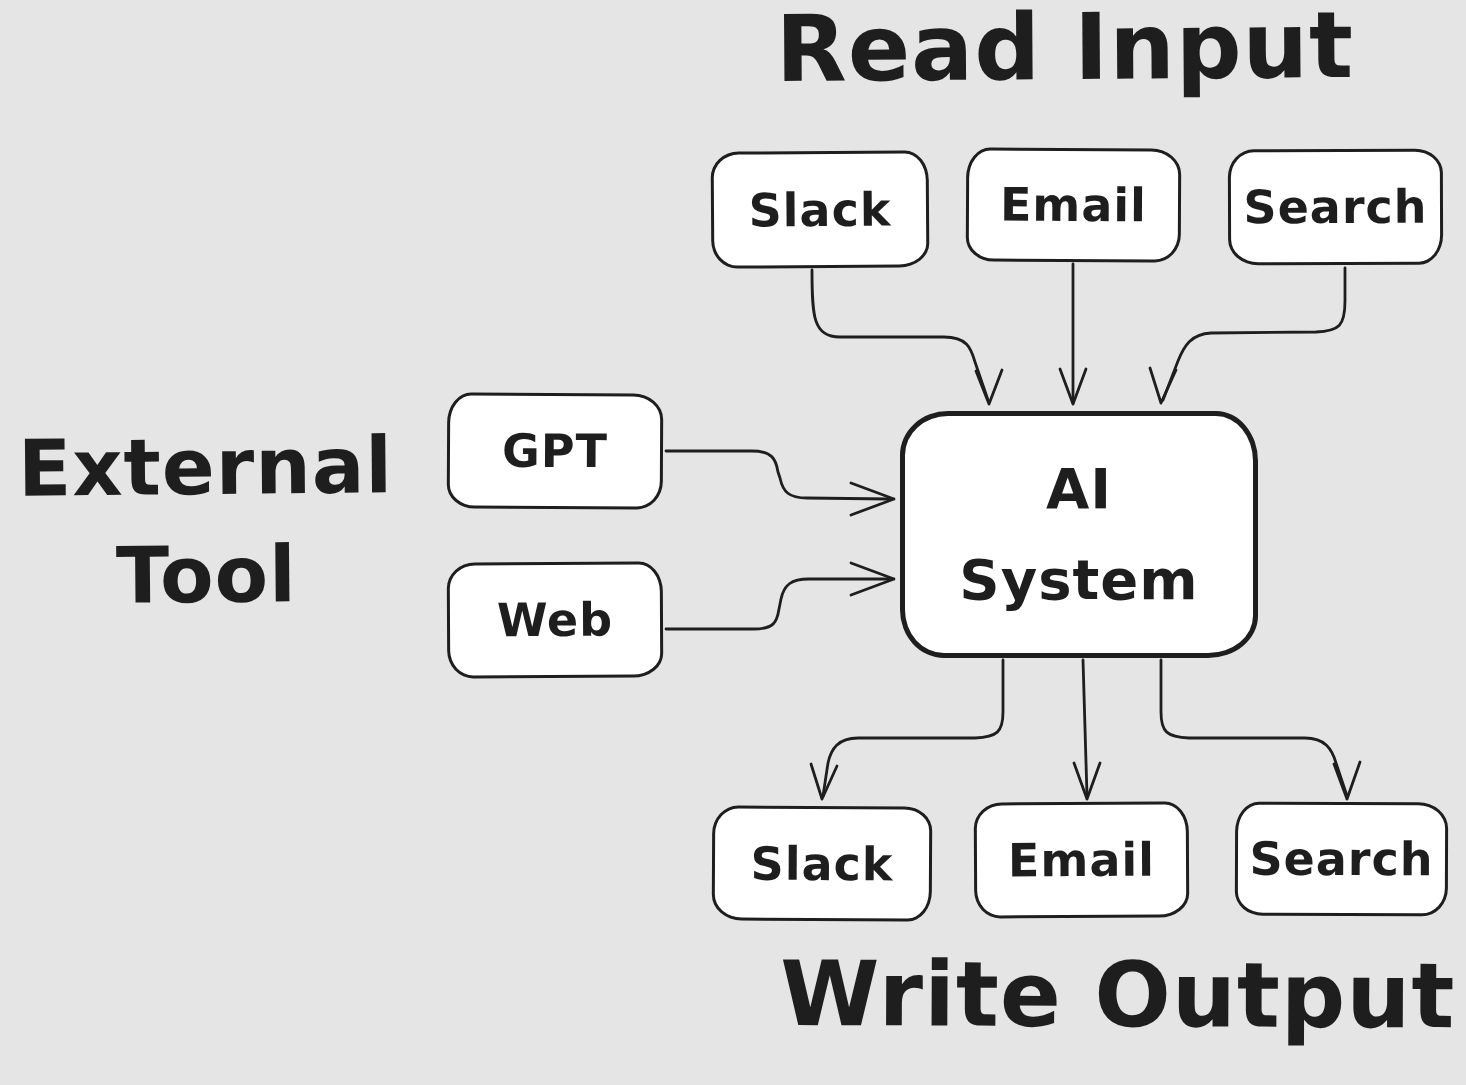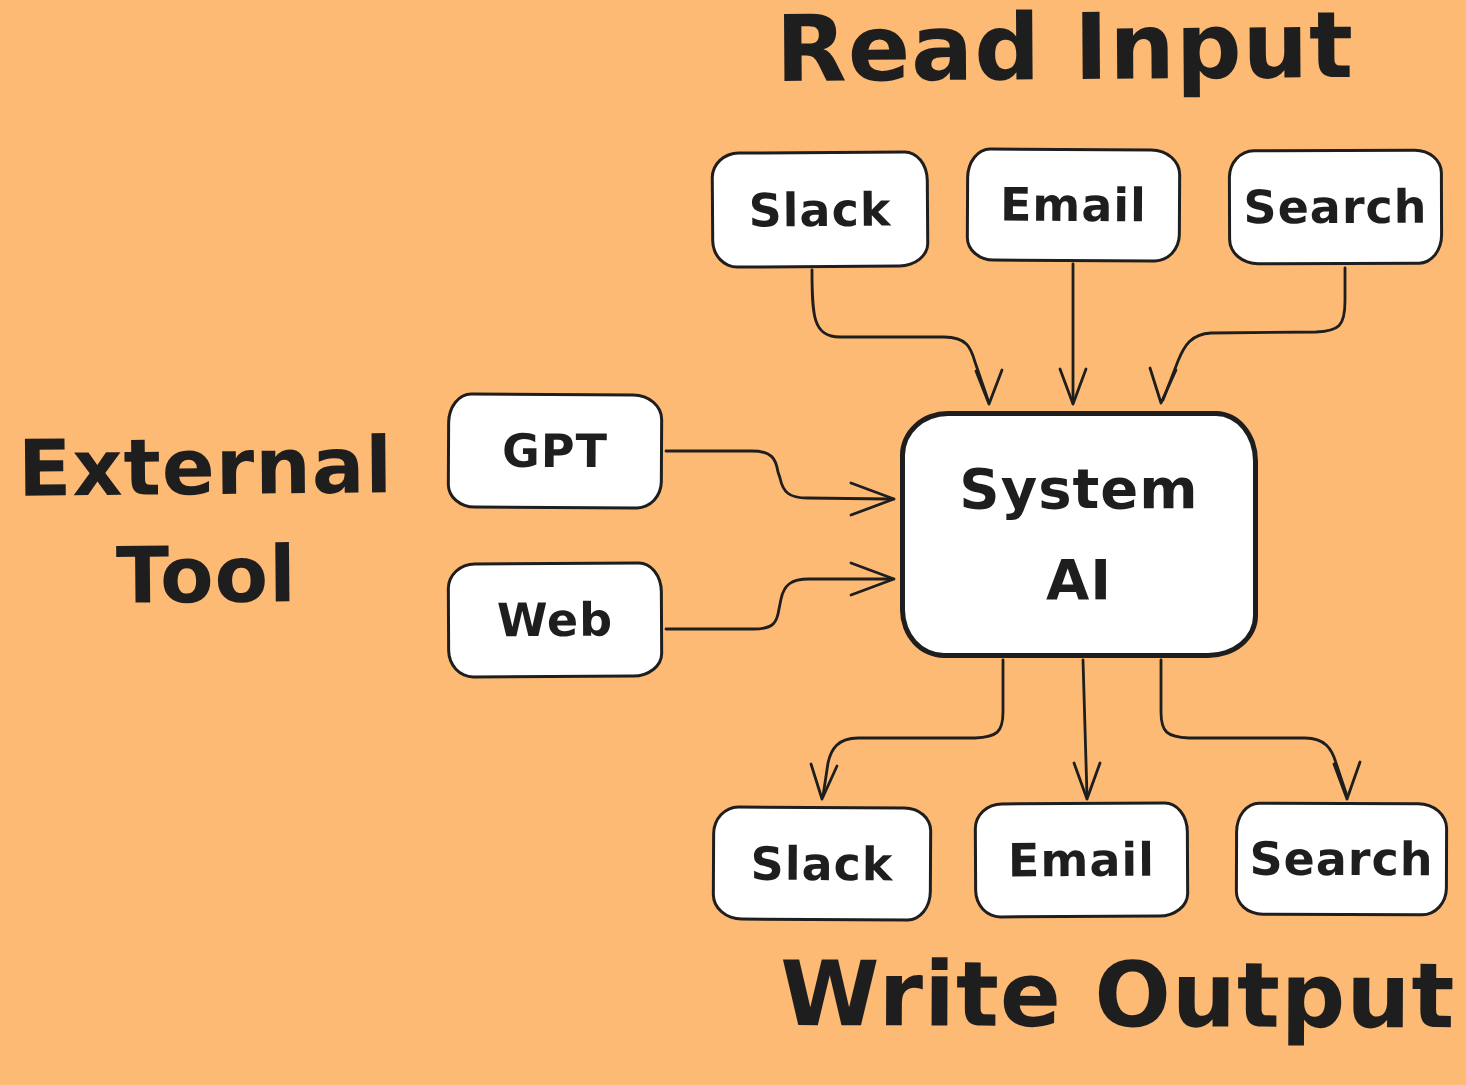--- a/index.html
+++ b/index.html
@@ -1,20 +1,20 @@
 <!DOCTYPE html>
 <html><head>
 <meta charset="utf-8">
 <style>
   html, body { margin: 0; padding: 0; background: #ffffff; }
   #canvas {
     position: relative;
     width: 1466px;
     height: 1085px;
-    background: #fdba74;
+    background: #e5e5e5;
     overflow: hidden;
     font-family: "DejaVu Sans", "Liberation Sans", sans-serif;
     color: #1e1e1e;
   }
   .title {
     position: absolute;
     font-weight: 700;
     text-align: center;
     letter-spacing: 1px;
     white-space: nowrap;
@@ -144,22 +144,22 @@
 
   <div class="node r2" id="node-gpt">
     <span>GPT</span>
   </div>
   <div class="node r1" id="node-web">
     <span>Web</span>
   </div>
 
   <div class="node" id="node-ai">
     <span class="two-line">
+      <span style="display:block;">AI</span>
       <span style="display:block;">System</span>
-      <span style="display:block;">AI</span>
     </span>
   </div>
 
   <div class="node r3" id="node-output-slack">
     <span>Slack</span>
   </div>
   <div class="node r1" id="node-output-email">
     <span>Email</span>
   </div>
   <div class="node r2" id="node-output-search">

